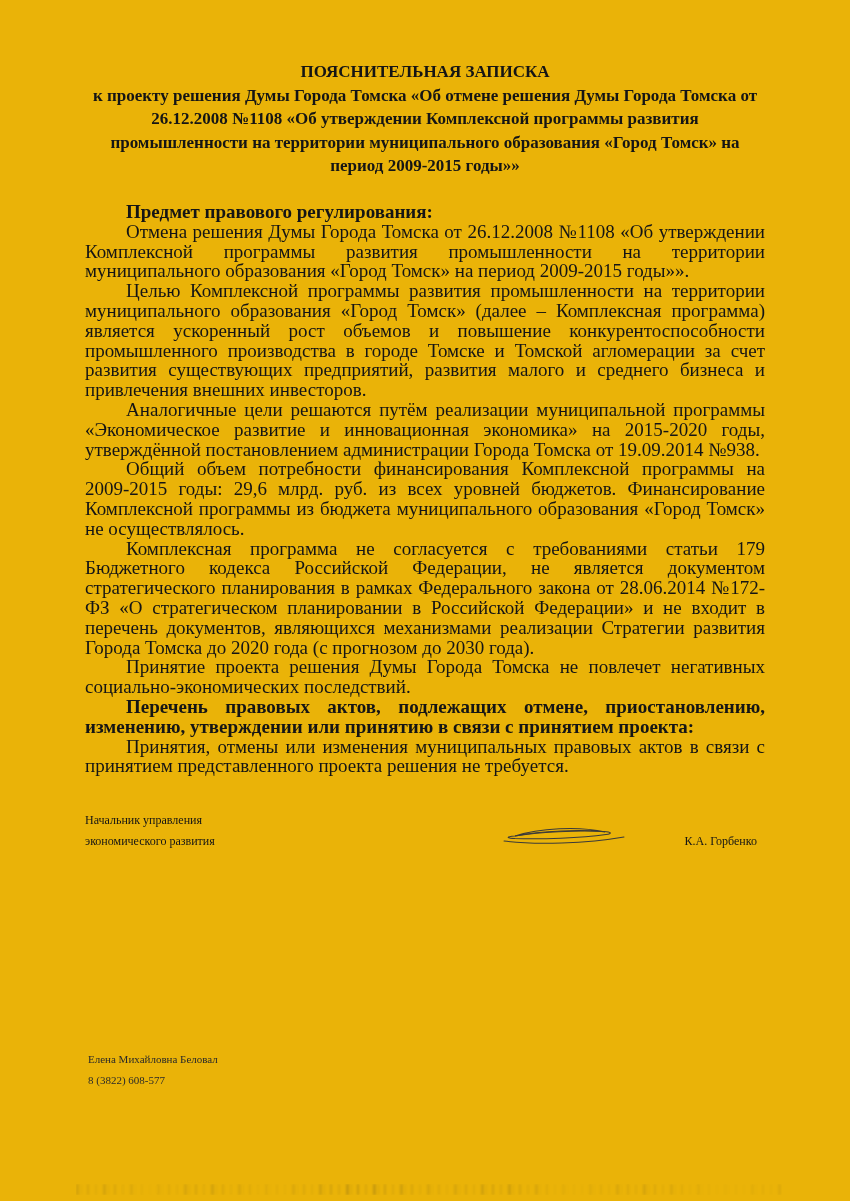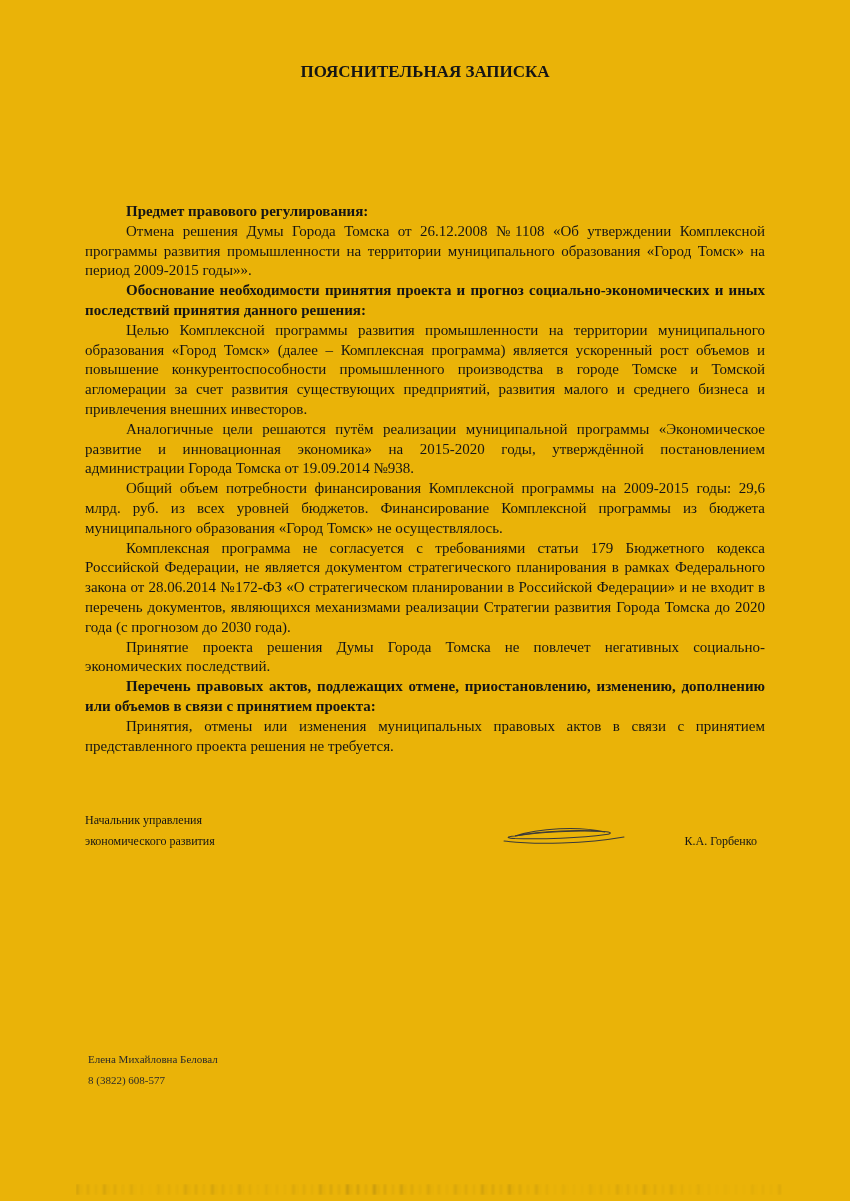--- a/index.html
+++ b/index.html
@@ -20,21 +20,21 @@
     font-weight: bold;
     font-size: 17px;
     line-height: 23.6px;
   }
   .doc-title .t-heading { display: block; }
   .doc-title .t-sub { display: block; }
   
   .body-text {
     position: absolute;
     left: 85px; top: 202px; width: 680px;
-    font-size: 15px;
+    font-size: 19px;
     line-height: 19.8px;
   }
   .body-text p {
     margin: 0;
     text-indent: 41px;
     text-align: justify;
   }
   .body-text p.bold { font-weight: bold; }
   
   .sign-block {
@@ -79,32 +79,32 @@
     opacity: .4;
   }
 </style>
 </head>
 <body>
 
 <div class="page">
 
   <header class="doc-title">
     <span class="t-heading">ПОЯСНИТЕЛЬНАЯ ЗАПИСКА</span>
+    <span class="t-sub">к проекту решения Думы Города Томска «Об отмене решения Думы Города Томска от 26.12.2008 №1108 «Об утверждении Комплексной программы развития промышленности на территории муниципального образования «Город Томск» на период 2009-2015 годы»»</span>
   </header>
 
   <main class="body-text">
     <p class="bold">Предмет правового регулирования:</p>
     <p>Отмена решения Думы Города Томска от 26.12.2008 №1108 «Об утверждении Комплексной программы развития промышленности на территории муниципального образования «Город Томск» на период 2009-2015 годы»».</p>
-    <p class="bold">Обоснование необходимости принятия проекта и прогноз социально-экономических и иных последствий принятия данного решения:</p>
     <p>Целью Комплексной программы развития промышленности на территории муниципального образования «Город Томск» (далее – Комплексная программа) является ускоренный рост объемов и повышение конкурентоспособности промышленного производства в городе Томске и Томской агломерации за счет развития существующих предприятий, развития малого и среднего бизнеса и привлечения внешних инвесторов.</p>
     <p>Аналогичные цели решаются путём реализации муниципальной программы «Экономическое развитие и инновационная экономика» на 2015-2020 годы, утверждённой постановлением администрации Города Томска от 19.09.2014 №938.</p>
     <p>Общий объем потребности финансирования Комплексной программы на 2009-2015 годы: 29,6 млрд. руб. из всех уровней бюджетов. Финансирование Комплексной программы из бюджета муниципального образования «Город Томск» не осуществлялось.</p>
     <p>Комплексная программа не согласуется с требованиями статьи 179 Бюджетного кодекса Российской Федерации, не является документом стратегического планирования в рамках Федерального закона от 28.06.2014 №172-ФЗ «О стратегическом планировании в Российской Федерации» и не входит в перечень документов, являющихся механизмами реализации Стратегии развития Города Томска до 2020 года (с прогнозом до 2030 года).</p>
     <p>Принятие проекта решения Думы Города Томска не повлечет негативных социально-экономических последствий.</p>
-    <p class="bold">Перечень правовых актов, подлежащих отмене, приостановлению, изменению, дополнению или объемов в связи с принятием проекта:</p>
+    <p class="bold">Перечень правовых актов, подлежащих отмене, приостановлению, изменению, утверждении или принятию в связи с принятием проекта:</p>
     <p>Принятия, отмены или изменения муниципальных правовых актов в связи с принятием представленного проекта решения не требуется.</p>
   </main>
 
   <section class="sign-block">
     <div class="sign-role">
       <div>Начальник управления</div>
       <div>экономического развития</div>
     </div>
     <svg class="sign-scribble" width="132" height="28" viewBox="0 0 132 28" aria-hidden="true">
       <path d="M 104 10 C 78 4, 38 6, 14 14 C 40 9, 82 7, 104 10 Z"></path>

